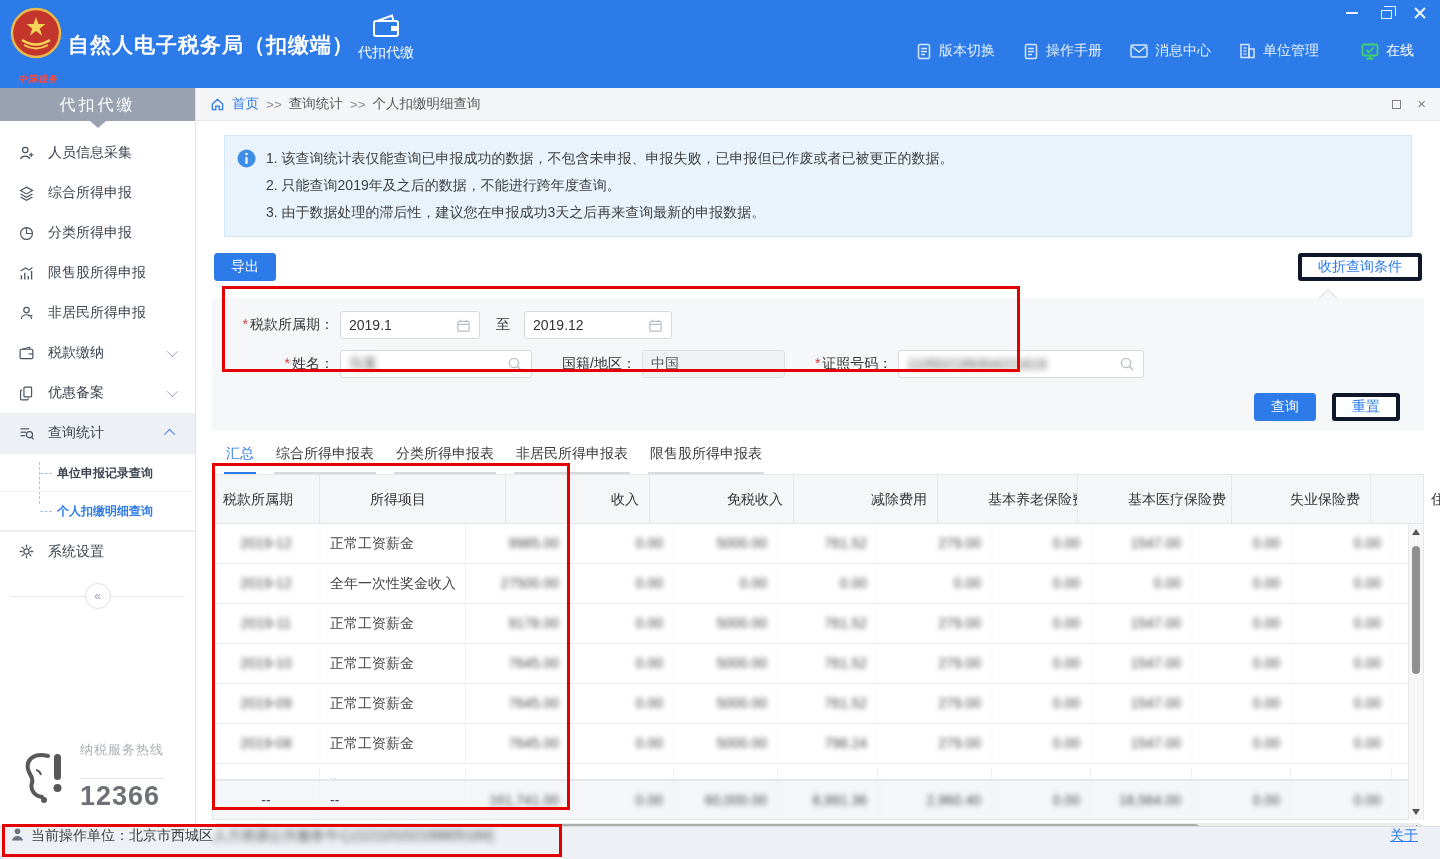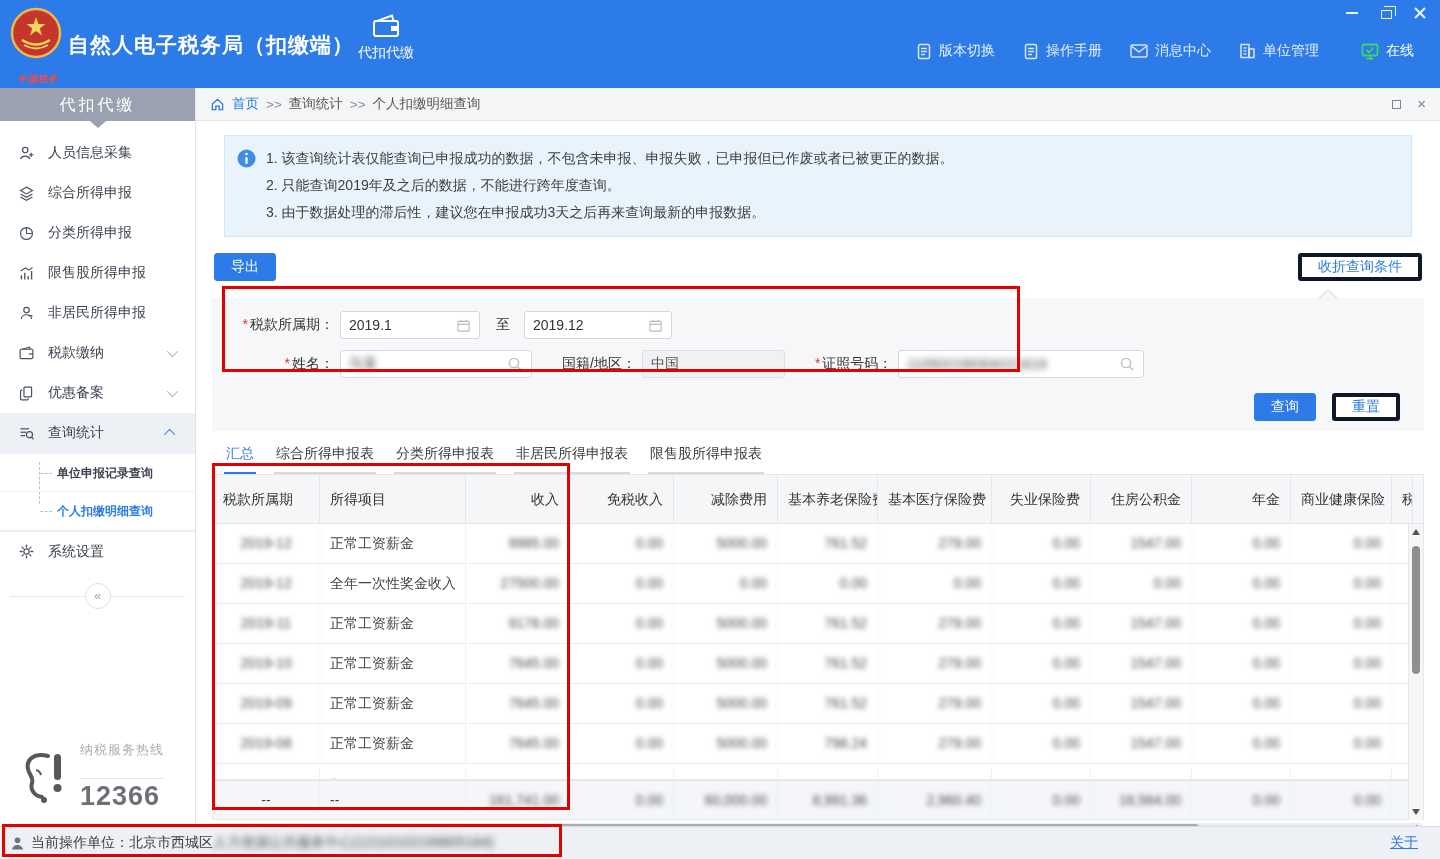--- a/index.html
+++ b/index.html
@@ -80,41 +80,41 @@
   .inline-label { margin-left:30px; color:#333; white-space:nowrap; }
   .masked { filter:blur(3px); color:#4a4a4a; }
   .query-actions { position:absolute; right:24px; bottom:10px; display:flex; gap:16px; }
 
   .tabs { margin-top:14px; display:flex; gap:18px; padding-left:12px; }
   .tab { font-size:14px; color:#3a3a3a; padding:0 2px 9px 2px; border-bottom:2px solid #d9d9d9; cursor:pointer; }
   .tab.active { color:#2d7be8; border-bottom-color:#2d7be8; }
 
   
   .table-wrap { margin-top:0; position:relative; border:1px solid #e4e7eb; border-bottom:none; width:1212px; }
-  .thead { display:flex; background:#f5f6f8; border-bottom:1px solid #e2e5e9; height:49px; }
+  .thead { display:flex; background:#f5f6f8; border-bottom:1px solid #e2e5e9; height:49px;gap:40px; }
   .th { padding:0 10px; line-height:48px; font-size:14px; color:#333; border-right:1px solid #e4e7eb; overflow:hidden; white-space:nowrap; flex:none; }
   .tbody { }
   .tr { display:flex; height:40px; border-bottom:1px solid #eceef1; background:#fff; }
   .tr.partial { height:16px; overflow:hidden; border-bottom:1px solid #e8eaee; }
   .tr.partial .td { line-height:16px; color:#7a8aa0; font-size:12px; transform:translateY(4px); }
   .tr.total { background:#f4f6f9; border-top:1px solid #e2e5e9; border-bottom:1px solid #e4e7eb; }
   .td { padding:0 10px; line-height:39px; font-size:14px; color:#444; border-right:1px solid #eff1f4; overflow:hidden; white-space:nowrap; flex:none; }
   .al { text-align:left; } .ar { text-align:right; } .ac { text-align:center; }
   .blur-cell { filter:blur(2.6px); color:#4c4c4c; }
   .vscroll { position:absolute; right:0; top:49px; bottom:0; width:15px; background:#f6f6f6; border-left:1px solid #e4e7eb; }
   .vs-up { position:absolute; top:5px; left:3px; width:0; height:0; border-left:4.5px solid transparent; border-right:4.5px solid transparent; border-bottom:6px solid #555; cursor:pointer; }
   .vs-down { position:absolute; bottom:5px; left:3px; width:0; height:0; border-left:4.5px solid transparent; border-right:4.5px solid transparent; border-top:6px solid #555; cursor:pointer; }
   .vs-thumb { position:absolute; left:3px; top:22px; width:8px; height:128px; background:#8f8f8f; border-radius:4px; cursor:grab; }
   .hscroll { position:relative; width:1212px; height:12px; margin-top:3px; background:#ececec; border-radius:6px; }
   .hs-left { position:absolute; left:2px; top:2px; width:0; height:0; border-top:4px solid transparent; border-bottom:4px solid transparent; border-right:6px solid #555; cursor:pointer; }
   .hs-right { position:absolute; right:2px; top:2px; width:0; height:0; border-top:4px solid transparent; border-bottom:4px solid transparent; border-left:6px solid #555; cursor:pointer; }
   .hs-thumb { position:absolute; left:13px; top:1px; width:975px; height:10px; background:#acacac; border-radius:5px; cursor:grab; }
 
   
-  .statusbar { position:absolute; left:0; bottom:0; width:1440px; height:33px; background:#edf0f4; border-top:1px solid #d9dde2; display:flex; align-items:center; padding:0 10px; font-size:14px; color:#3c3c3c; }
+  .statusbar { position:absolute; left:0; bottom:0; width:1440px; height:33px; background:#edf0f4; border-top:1px solid #d9dde2; display:flex; align-items:flex-start; padding:0 10px; font-size:14px; color:#3c3c3c; }
   .statusbar .sb-text { margin-left:6px; }
   .about-link { margin-left:auto; margin-right:12px; color:#2d7be8; text-decoration:underline; cursor:pointer; }
 
   
   .anno { position:absolute; border:3px solid #e50000; z-index:60; pointer-events:none; }
   .anno-form { left:222px; top:286px; width:798px; height:86px; }
   .anno-table { left:212px; top:463px; width:358px; height:347px; }
   .anno-status { left:2px; top:824px; width:560px; height:33px; }
 
   svg { display:block; }

